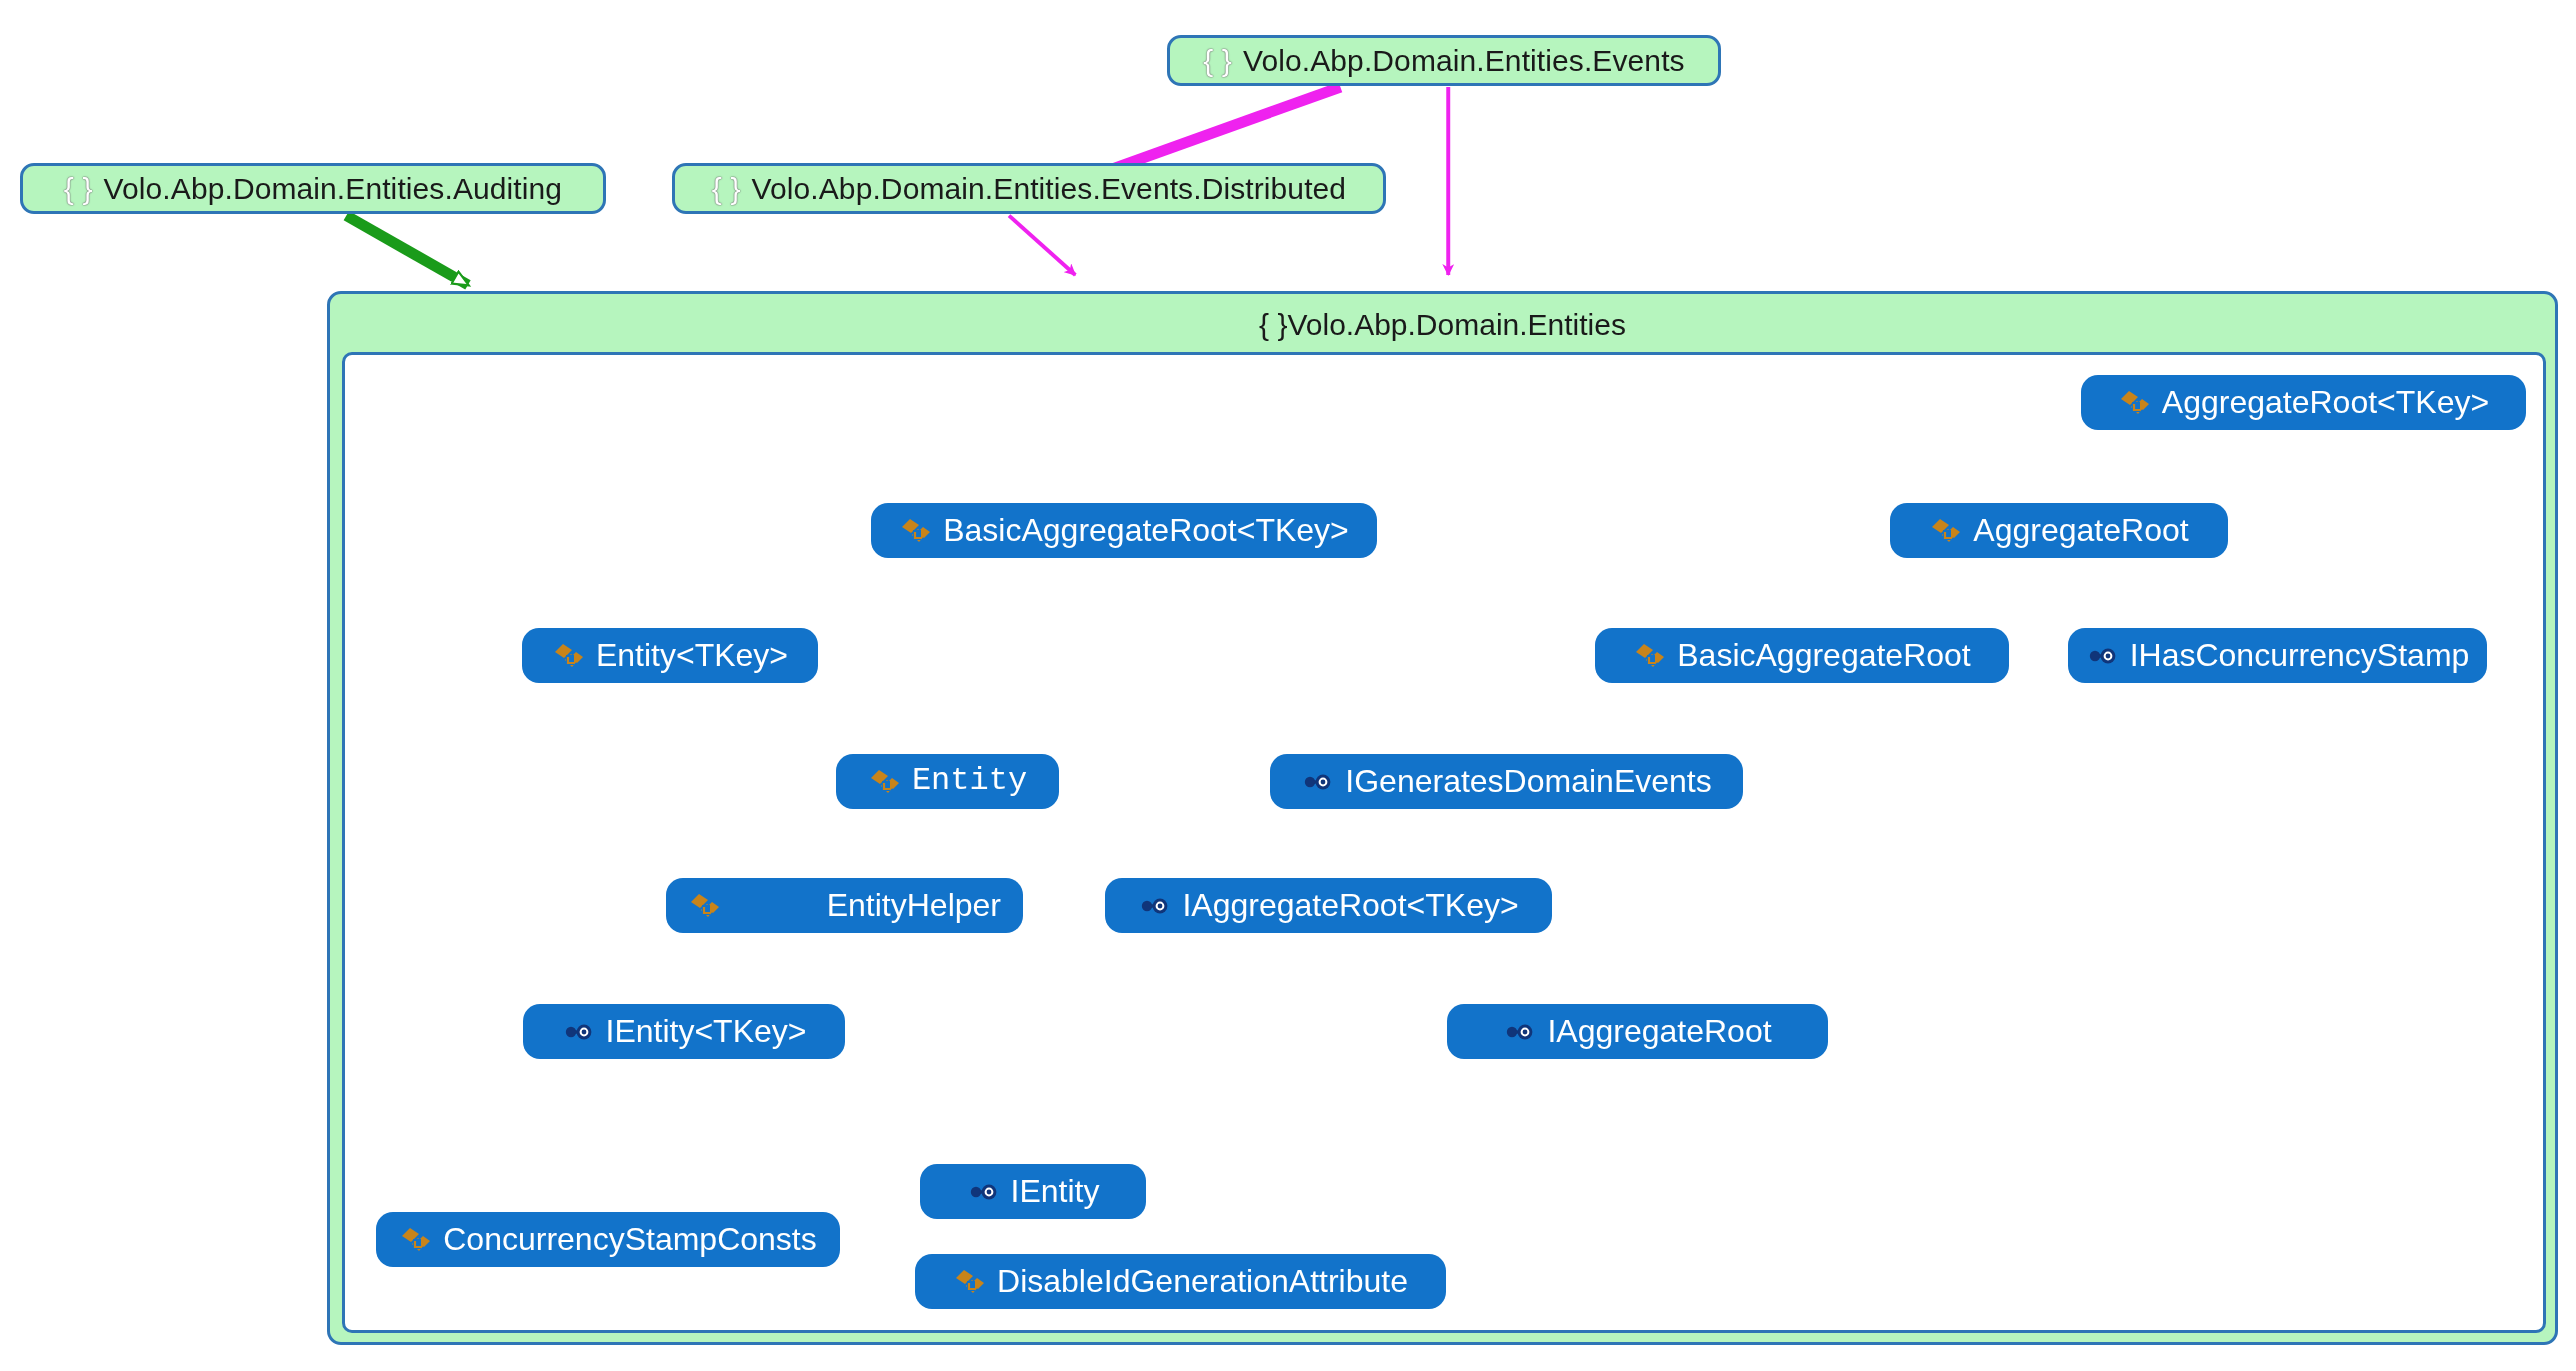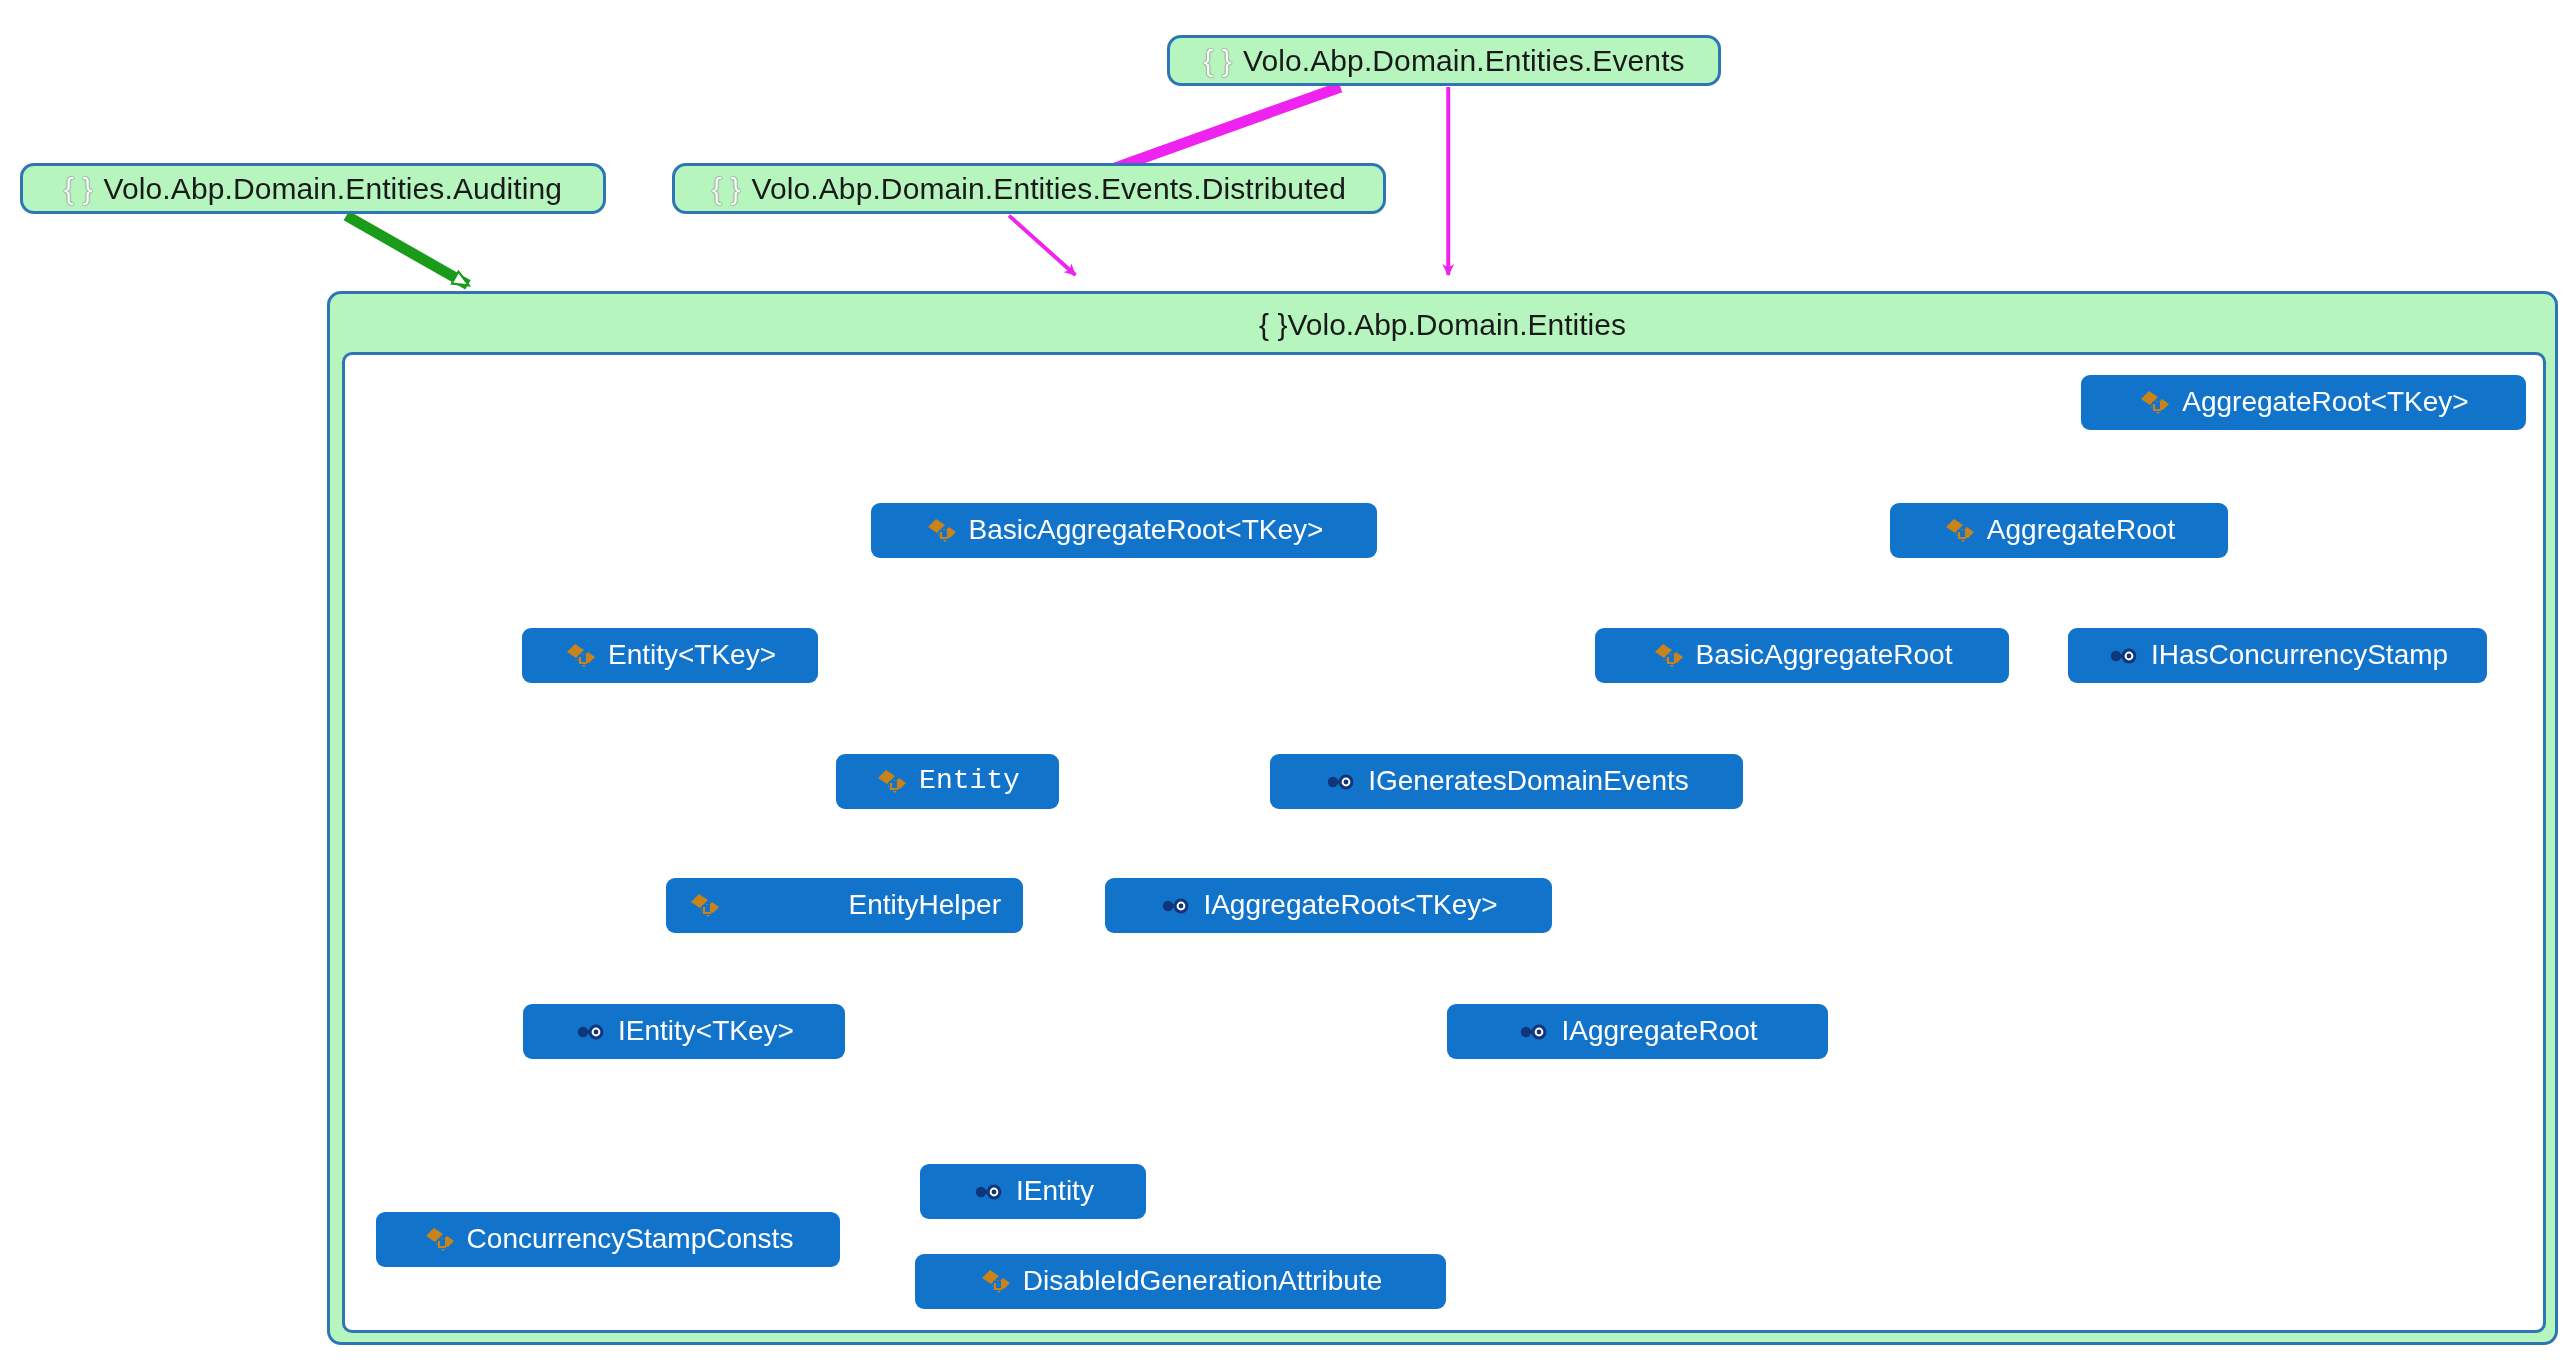--- a/index.html
+++ b/index.html
@@ -84,28 +84,28 @@
     background: #ffffff;
     border: 3px solid #2e75b6;
     border-radius: 10px;
   }
 
   
   .node {
     position: absolute;
     box-sizing: border-box;
     background: #1273ca;
-    border-radius: 9px;
+    border-radius: 17px;
     height: 55px;
     display: flex;
     align-items: center;
     justify-content: center;
     padding: 0 22px;
     color: #ffffff;
-    font-size: 28px;
+    font-size: 32px;
     white-space: nowrap;
     z-index: 5;
   }
   .node .nd-label {
     line-height: 1;
     position: relative;
     top: -1px;
   }
   .node .nd-icon {
     width: 32px;

